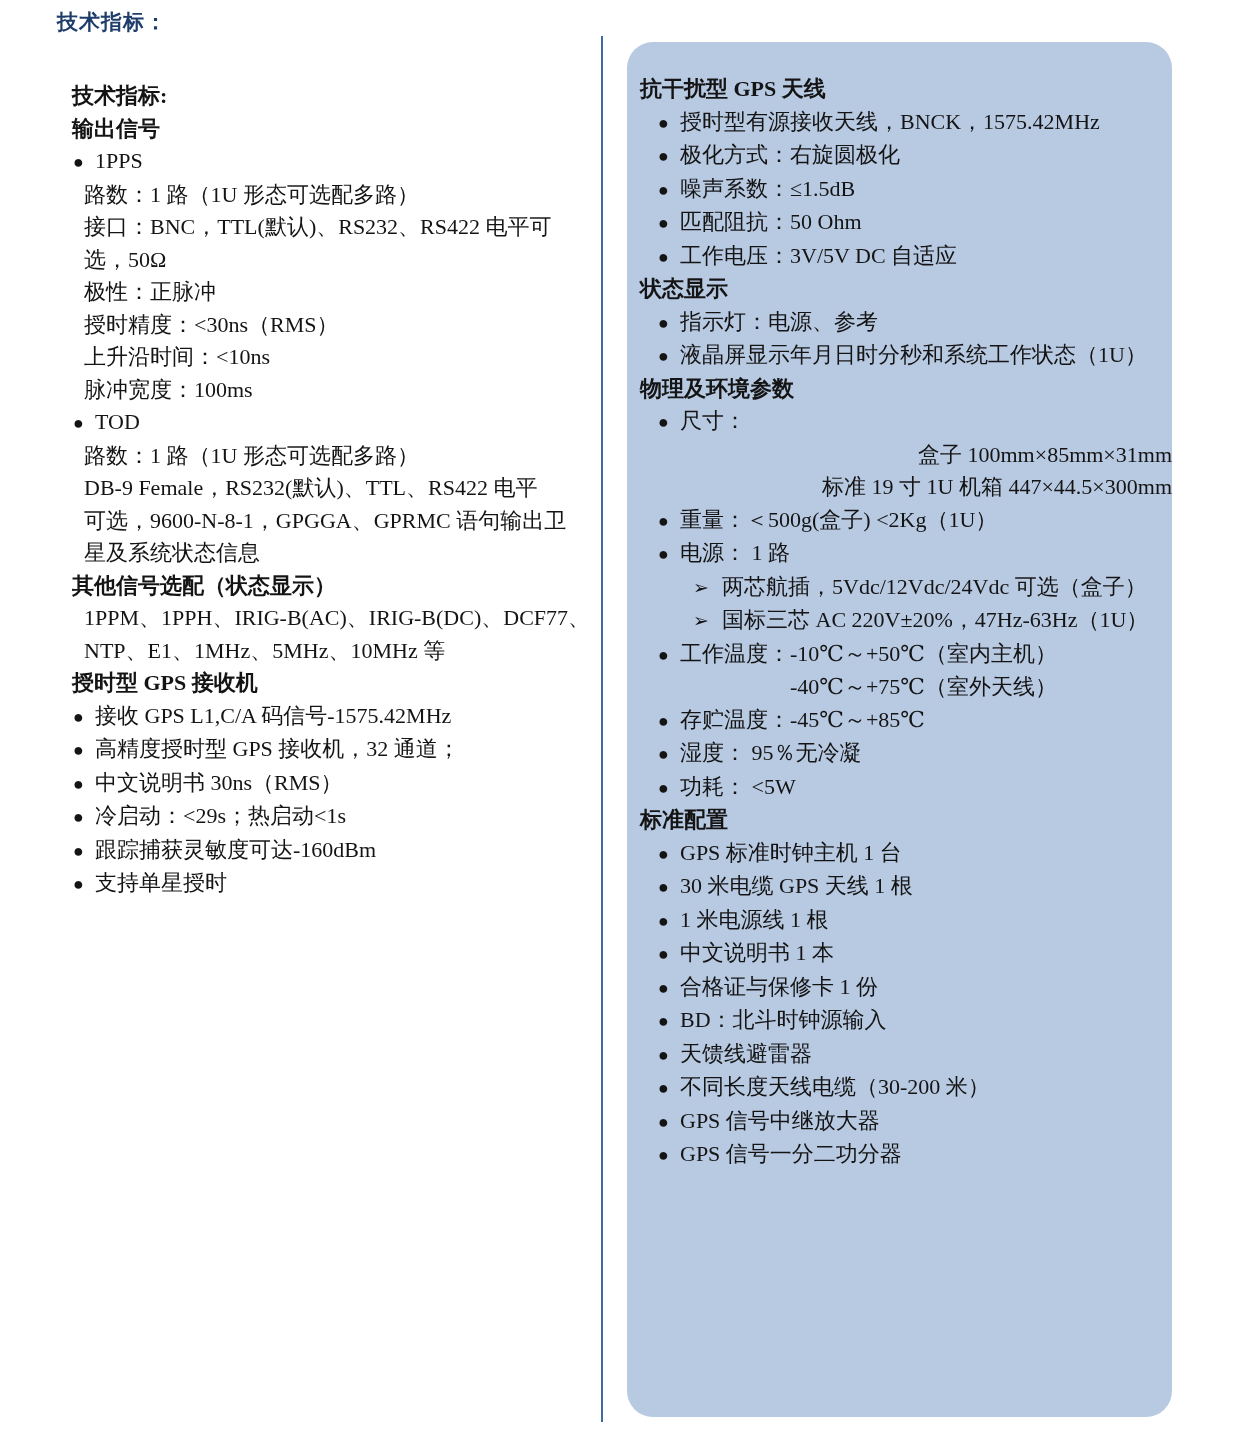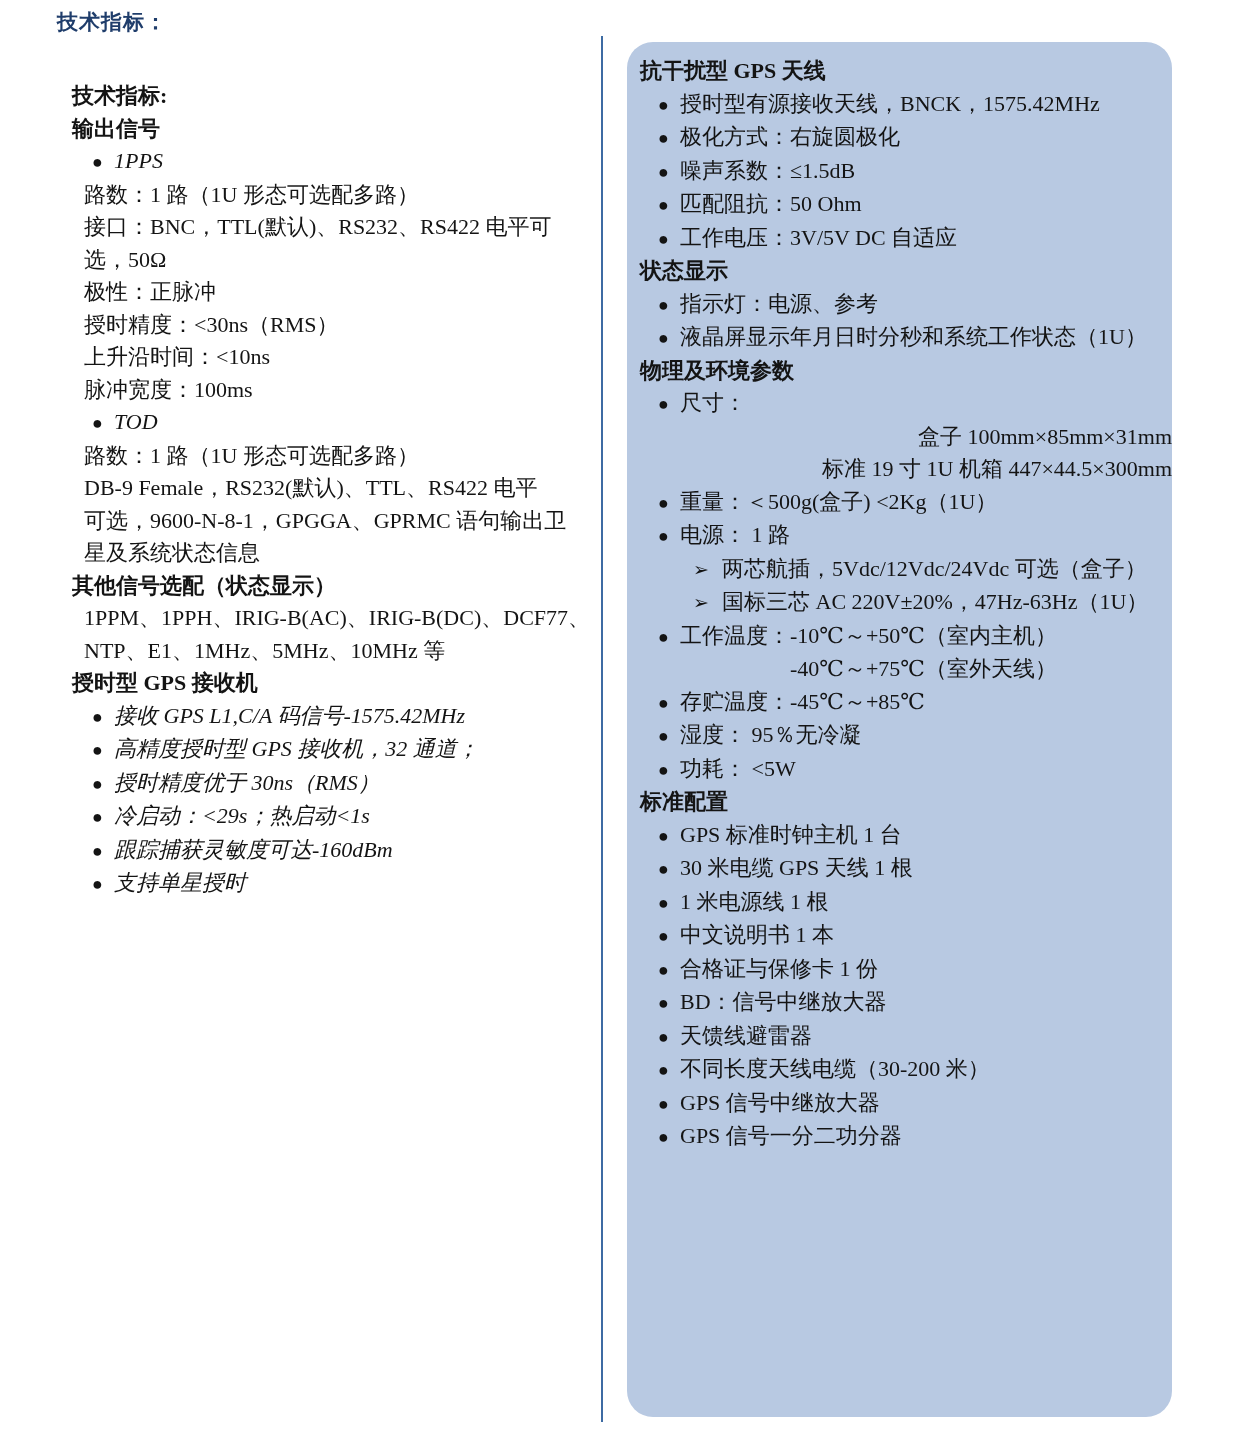--- a/index.html
+++ b/index.html
@@ -37,36 +37,36 @@
     position: absolute;
     left: 627px;
     top: 42px;
     width: 545px;
     height: 1375px;
     background: var(--panel-bg, #b8c9e2);
     border-radius: 26px;
     box-sizing: border-box;
   }
   .right-panel-content {
-    padding-top: 13px;
+    padding-top: 31px;
   }
   .left-col {
     position: absolute;
     left: 0;
     top: 80px;
     width: 601px;
   }
   .line {
     font-size: 22px;
     line-height: 32.5px;
     white-space: pre;
   }
   
   .l-heading { padding-left: 72px; font-weight: bold; }
-  .l-bullet  { padding-left: 92px; font-style: italic; }
+  .l-bullet  { padding-left: 73px; }
   .l-cont    { padding-left: 84px; }
   
   .r-heading { padding-left: 13px; font-weight: bold; }
   .r-bullet  { padding-left: 31px; }
   .r-cont    { padding-left: 53px; text-align: right; }
   .r-arrow   { padding-left: 66px; }
   .r-cont2   { padding-left: 163px; }
 
   .marker {
     display: inline-block;
@@ -101,21 +101,21 @@
     <div class="line l-cont"><span>路数：1 路（1U 形态可选配多路）</span></div>
     <div class="line l-cont"><span>DB-9 Female，RS232(默认)、TTL、RS422 电平</span></div>
     <div class="line l-cont"><span>可选，9600-N-8-1，GPGGA、GPRMC 语句输出卫</span></div>
     <div class="line l-cont"><span>星及系统状态信息</span></div>
     <div class="line l-heading"><span>其他信号选配（状态显示）</span></div>
     <div class="line l-cont"><span>1PPM、1PPH、IRIG-B(AC)、IRIG-B(DC)、DCF77、</span></div>
     <div class="line l-cont"><span>NTP、E1、1MHz、5MHz、10MHz 等</span></div>
     <div class="line l-heading"><span>授时型 GPS 接收机</span></div>
     <div class="line l-bullet"><span class="marker dot">●</span><span>接收 GPS L1,C/A 码信号-1575.42MHz</span></div>
     <div class="line l-bullet"><span class="marker dot">●</span><span>高精度授时型 GPS 接收机，32 通道；</span></div>
-    <div class="line l-bullet"><span class="marker dot">●</span><span>授时精度优于 30ns（RMS）</span></div>
+    <div class="line l-bullet"><span class="marker dot">●</span><span>中文说明书 30ns（RMS）</span></div>
     <div class="line l-bullet"><span class="marker dot">●</span><span>冷启动：&lt;29s；热启动&lt;1s</span></div>
     <div class="line l-bullet"><span class="marker dot">●</span><span>跟踪捕获灵敏度可达-160dBm</span></div>
     <div class="line l-bullet"><span class="marker dot">●</span><span>支持单星授时</span></div>
   </div>
 
 <div class="divider"></div>
 
 <div class="right-panel">
   <div class="right-panel-content" id="right-list">
       <div class="line r-heading"><span>抗干扰型 GPS 天线</span></div>
@@ -139,19 +139,19 @@
       <div class="line r-cont2"><span>-40℃～+75℃（室外天线）</span></div>
       <div class="line r-bullet"><span class="marker dot">●</span><span>存贮温度：-45℃～+85℃</span></div>
       <div class="line r-bullet"><span class="marker dot">●</span><span>湿度： 95％无冷凝</span></div>
       <div class="line r-bullet"><span class="marker dot">●</span><span>功耗： &lt;5W</span></div>
       <div class="line r-heading"><span>标准配置</span></div>
       <div class="line r-bullet"><span class="marker dot">●</span><span>GPS 标准时钟主机 1 台</span></div>
       <div class="line r-bullet"><span class="marker dot">●</span><span>30 米电缆 GPS 天线 1 根</span></div>
       <div class="line r-bullet"><span class="marker dot">●</span><span>1 米电源线 1 根</span></div>
       <div class="line r-bullet"><span class="marker dot">●</span><span>中文说明书 1 本</span></div>
       <div class="line r-bullet"><span class="marker dot">●</span><span>合格证与保修卡 1 份</span></div>
-      <div class="line r-bullet"><span class="marker dot">●</span><span>BD：信号中继放大器</span></div>
+      <div class="line r-bullet"><span class="marker dot">●</span><span>BD：北斗时钟源输入</span></div>
       <div class="line r-bullet"><span class="marker dot">●</span><span>天馈线避雷器</span></div>
       <div class="line r-bullet"><span class="marker dot">●</span><span>不同长度天线电缆（30-200 米）</span></div>
       <div class="line r-bullet"><span class="marker dot">●</span><span>GPS 信号中继放大器</span></div>
       <div class="line r-bullet"><span class="marker dot">●</span><span>GPS 信号一分二功分器</span></div>
     </div>
 </div>
 
 </body></html>

